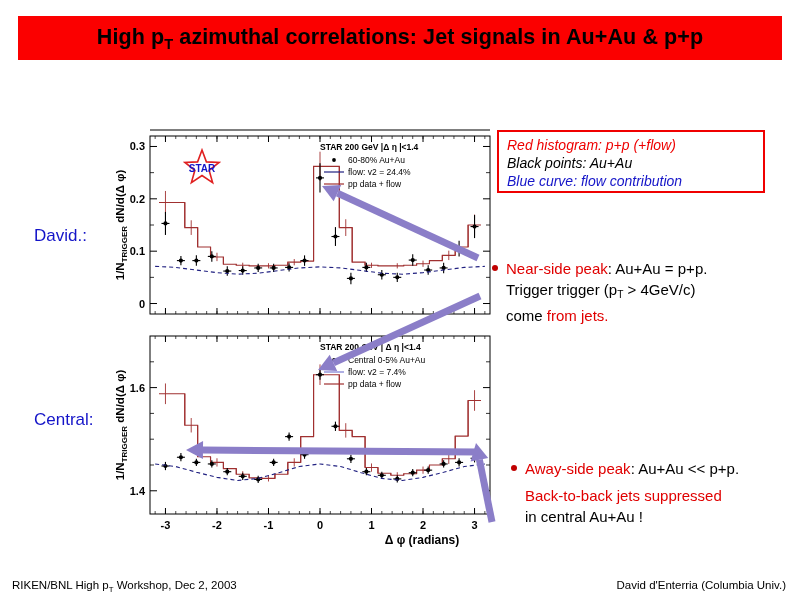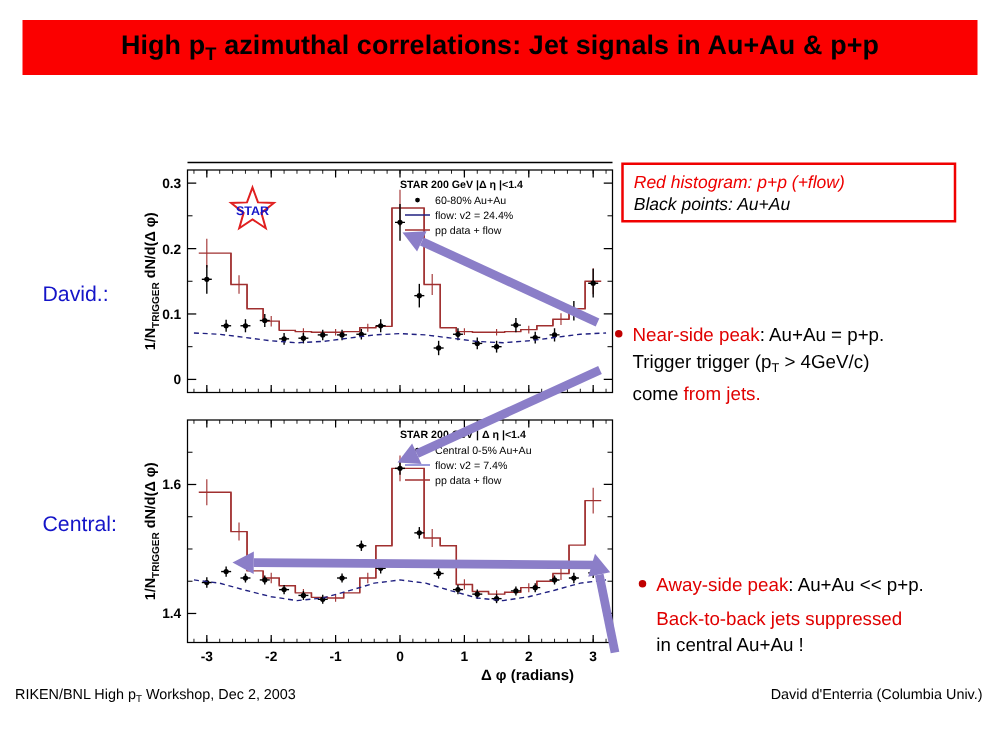--- a/index.html
+++ b/index.html
@@ -28,21 +28,21 @@
     font-size:14.5px;color:#000;white-space:nowrap;
   }
   .bullet-dot{
     display:inline-block;width:6px;height:6px;border-radius:50%;
     background:#c00000;vertical-align:2px;margin-right:9px;
   }
   .red{color:#e00000;}
 
   
   #legend-box{
-    position:absolute;left:497px;top:130px;width:268px;height:48px;
+    position:absolute;left:497px;top:130px;width:268px;height:63px;
     border:2.5px solid #f00000;background:#fff;
     padding:4px 8px;box-sizing:border-box;
   }
   #legend-box div{font-style:italic;font-size:14px;line-height:18px;white-space:nowrap;}
 
   
   .side-label{
     position:absolute;color:#1414c8;font-size:17px;white-space:nowrap;
   }
   #label-periph{left:34px;top:226px;}
@@ -53,21 +53,21 @@
   #annot-near{left:492px;top:258px;width:300px;}
   #annot-away{left:492px;top:458px;width:300px;margin-left:19px;}
   .annot .ind{display:inline-block;width:14px;}
   .abullet{
     display:inline-block;width:6px;height:6px;border-radius:50%;
     background:#c00000;vertical-align:3px;margin-right:8px;
   }
 
   
   #footer{
-    position:absolute;left:0;top:548px;width:800px;height:22px;
+    position:absolute;left:0;top:577px;width:800px;height:22px;
     font-size:11.5px;color:#000;
   }
   #footer-left{position:absolute;left:12px;top:2px;white-space:nowrap;}
   #footer-right{position:absolute;right:14px;top:2px;white-space:nowrap;}
 
   
   #plot-area{position:absolute;left:112px;top:128px;width:390px;height:432px;}
   svg{display:block;}
   text{font-family:"Liberation Sans",sans-serif;}
 
@@ -82,20 +82,21 @@
   <div id="title-bar">
     <div id="title-text">
       <span>High p</span><span class="sub">T</span><span> azimuthal correlations: Jet signals in Au+Au &amp; p+p</span>
     </div>
   </div>
 
 
   <div id="legend-box">
     <div style="color:#ee0000">Red histogram: p+p (+flow)</div>
     <div style="color:#000000">Black points: Au+Au</div>
+    <div style="color:#1414c8">Blue curve: flow contribution</div>
   </div>
 
   <div class="side-label" id="label-periph">David.:</div>
   <div class="side-label" id="label-central">Central:</div>
 
   <div class="annot" id="annot-near">
     <div><span class="abullet"></span><span class="red">Near-side peak</span><span>: Au+Au = p+p.</span></div>
     <div><span class="ind"></span><span>Trigger trigger (p</span><span class="sub">T</span><span> &gt; 4GeV/c)</span></div>
     <div><span class="ind"></span><span>come </span><span class="red">from jets.</span></div>
   </div>

